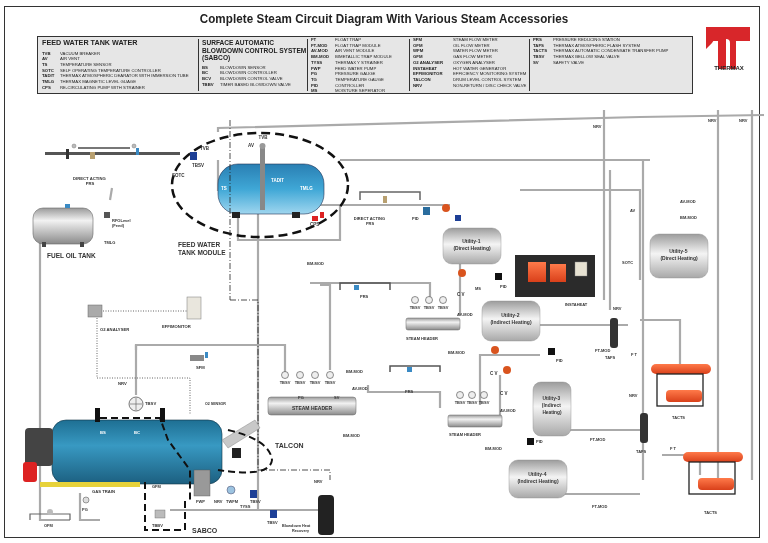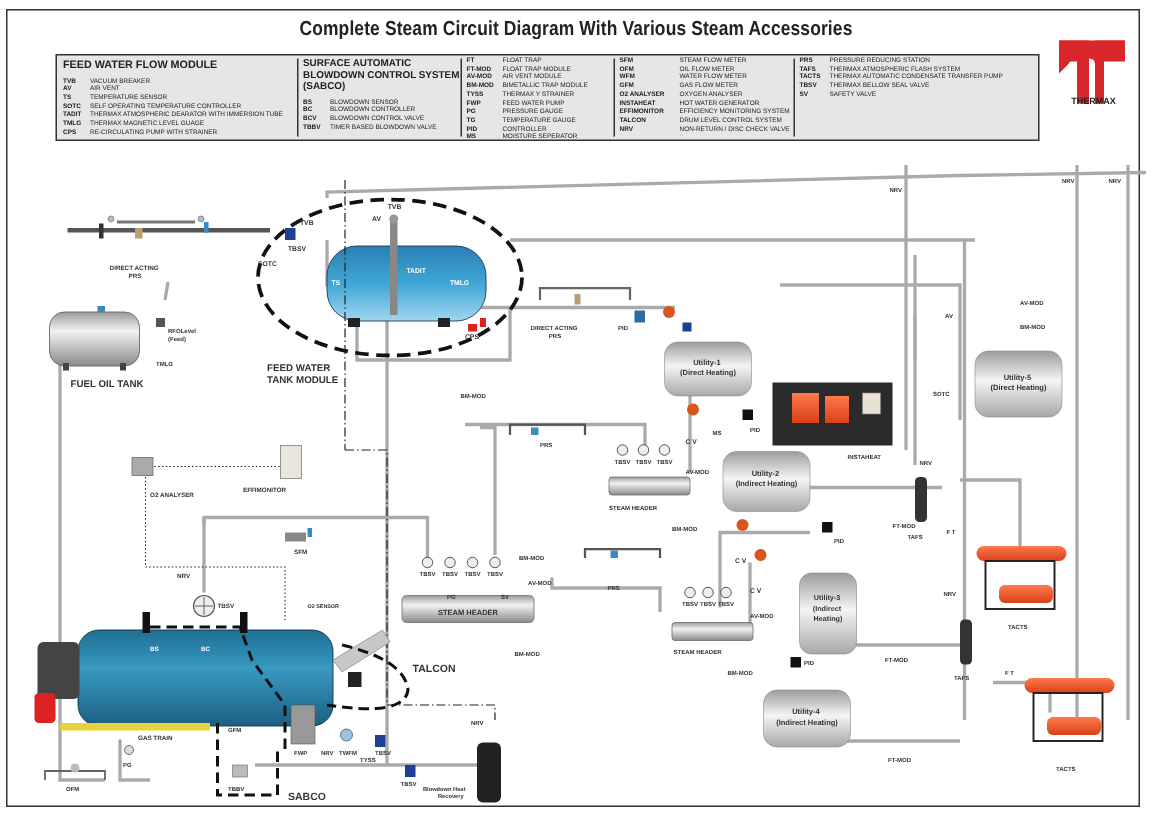--- a/index.html
+++ b/index.html
@@ -19,21 +19,21 @@
 </style>
 </head>
 <body>
 
 <div id="frame"></div>
 
 <div id="title">Complete Steam Circuit Diagram With Various Steam Accessories</div>
 
 <div id="legend">
   <div class="lcol" style="left:4px;width:155px;">
-    <div class="hd">FEED WATER FLOW MODULE</div>
+    <div class="hd">FEED WATER TANK WATER</div>
     <div id="lc1">
         <div class="lrow"><span class="ab" style="width: 18px;">TVB</span><span>VACUUM BREAKER</span></div>
         <div class="lrow"><span class="ab" style="width: 18px;">AV</span><span>AIR VENT</span></div>
         <div class="lrow"><span class="ab" style="width: 18px;">TS</span><span>TEMPERATURE SENSOR</span></div>
         <div class="lrow"><span class="ab" style="width: 18px;">SOTC</span><span>SELF OPERATING TEMPERATURE CONTROLLER</span></div>
         <div class="lrow"><span class="ab" style="width: 18px;">TADIT</span><span>THERMAX ATMOSPHERIC DEARATOR WITH IMMERSION TUBE</span></div>
         <div class="lrow"><span class="ab" style="width: 18px;">TMLG</span><span>THERMAX MAGNETIC LEVEL GUAGE</span></div>
         <div class="lrow"><span class="ab" style="width: 18px;">CPS</span><span>RE-CIRCULATING PUMP WITH STRAINER</span></div>
       </div>
   </div>

